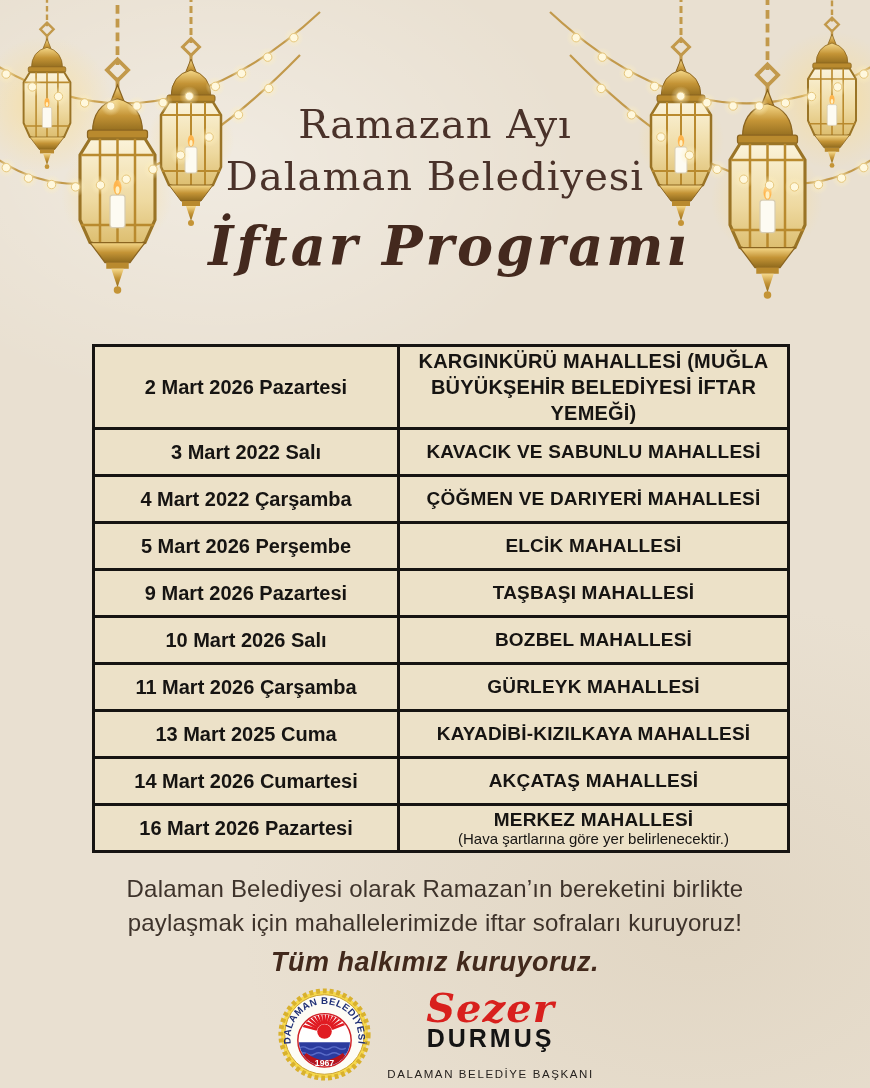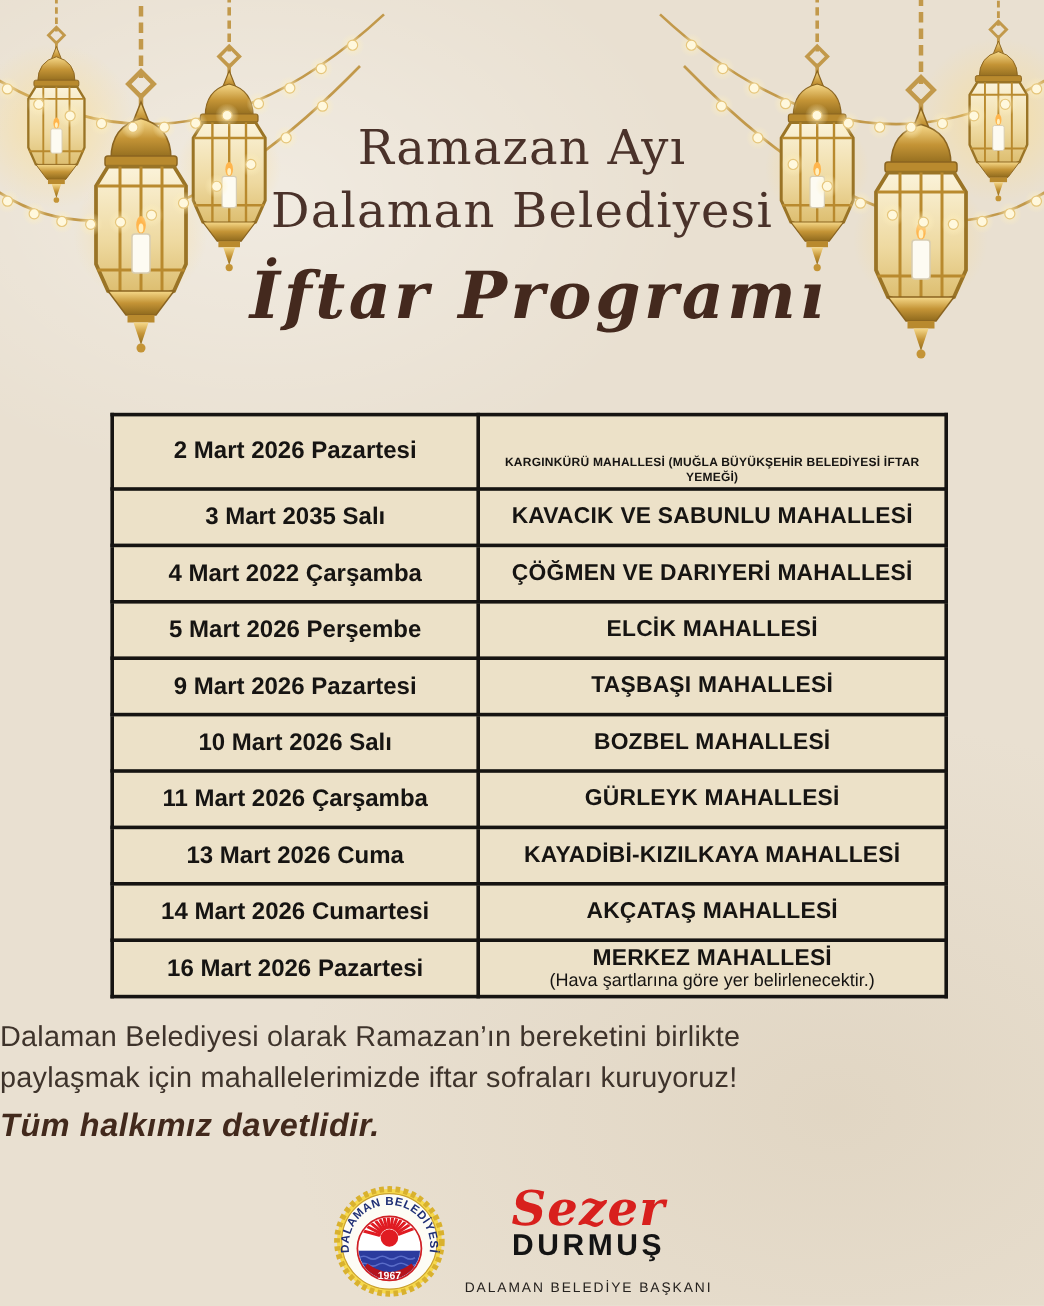--- a/index.html
+++ b/index.html
@@ -31,24 +31,24 @@
     position:absolute;left:92px;top:344px;width:698px;
     border-collapse:collapse;table-layout:fixed;
   }
   table.schedule td{
     border:3px solid #161412;background:#ece1c8;color:#161412;
     text-align:center;vertical-align:middle;font-weight:bold;
     height:42px;padding:1px 8px;
   }
   td.date{font-size:20px;}
   .loc-main{font-size:19px;letter-spacing:.2px;line-height:1.15;}
-  .two-line .loc-main{font-size:10px;line-height:1.3;margin-top:31px;}
+  .two-line .loc-main{font-size:20px;line-height:1.3;}
   .loc-note{font-size:15px;font-weight:normal;line-height:1.1;letter-spacing:0;}
   
-  .closing{position:absolute;top:848px;left:0;right:0;color:#3e332b;}
+  .closing{position:absolute;top:872px;left:0;right:0;text-align:center;color:#3e332b;}
   .closing .msg-line{font-size:24px;line-height:34px;letter-spacing:.2px;}
   .invite{margin-top:7px;font-size:27px;font-weight:bold;font-style:italic;color:#42291c;letter-spacing:.5px;}
   
   .logo-row{
     position:absolute;top:984px;left:0;right:0;height:100px;
     display:flex;justify-content:center;align-items:center;gap:14px;
   }
   .signature{text-align:center;}
   .sezer{
     font-family:"DejaVu Serif", serif;font-style:italic;font-weight:bold;
@@ -238,21 +238,21 @@
         <col>
       </colgroup>
     <tbody>
       <tr>
         <td class="date two-line">2 Mart 2026 Pazartesi</td>
         <td class="loc two-line">
           <div class="loc-main">KARGINKÜRÜ MAHALLESİ (MUĞLA BÜYÜKŞEHİR BELEDİYESİ İFTAR YEMEĞİ)</div>
         </td>
       </tr>
       <tr>
-        <td class="date">3 Mart 2035 Salı</td>
+        <td class="date">3 Mart 2022 Salı</td>
         <td class="loc">
           <div class="loc-main">KAVACIK VE SABUNLU MAHALLESİ</div>
         </td>
       </tr>
       <tr>
         <td class="date">4 Mart 2022 Çarşamba</td>
         <td class="loc">
           <div class="loc-main">ÇÖĞMEN VE DARIYERİ MAHALLESİ</div>
         </td>
       </tr>
@@ -274,21 +274,21 @@
           <div class="loc-main">BOZBEL MAHALLESİ</div>
         </td>
       </tr>
       <tr>
         <td class="date">11 Mart 2026 Çarşamba</td>
         <td class="loc">
           <div class="loc-main">GÜRLEYK MAHALLESİ</div>
         </td>
       </tr>
       <tr>
-        <td class="date">13 Mart 2026 Cuma</td>
+        <td class="date">13 Mart 2025 Cuma</td>
         <td class="loc">
           <div class="loc-main">KAYADİBİ-KIZILKAYA MAHALLESİ</div>
         </td>
       </tr>
       <tr>
         <td class="date">14 Mart 2026 Cumartesi</td>
         <td class="loc">
           <div class="loc-main">AKÇATAŞ MAHALLESİ</div>
         </td>
       </tr>
@@ -298,21 +298,21 @@
           <div class="loc-main">MERKEZ MAHALLESİ</div>
           <div class="loc-note">(Hava şartlarına göre yer belirlenecektir.)</div>
         </td>
       </tr>
     </tbody>
   </table>
 
   <div class="closing">
     <div class="msg-line">Dalaman Belediyesi olarak Ramazan’ın bereketini birlikte</div>
     <div class="msg-line">paylaşmak için mahallelerimizde iftar sofraları kuruyoruz!</div>
-    <div class="invite">Tüm halkımız davetlidir.</div>
+    <div class="invite">Tüm halkımız kuruyoruz.</div>
   </div>
 
   <div class="logo-row">
     <svg width="97" height="97" viewBox="0 0 100 100">
       <defs>
         <clipPath id="sealClip">
             <circle cx="50" cy="56" r="26.5"></circle>
           </clipPath>
         <path id="sealArc" d="M 16,62 A 35,35 0 1 1 84,62" fill="none"></path>
       </defs>

